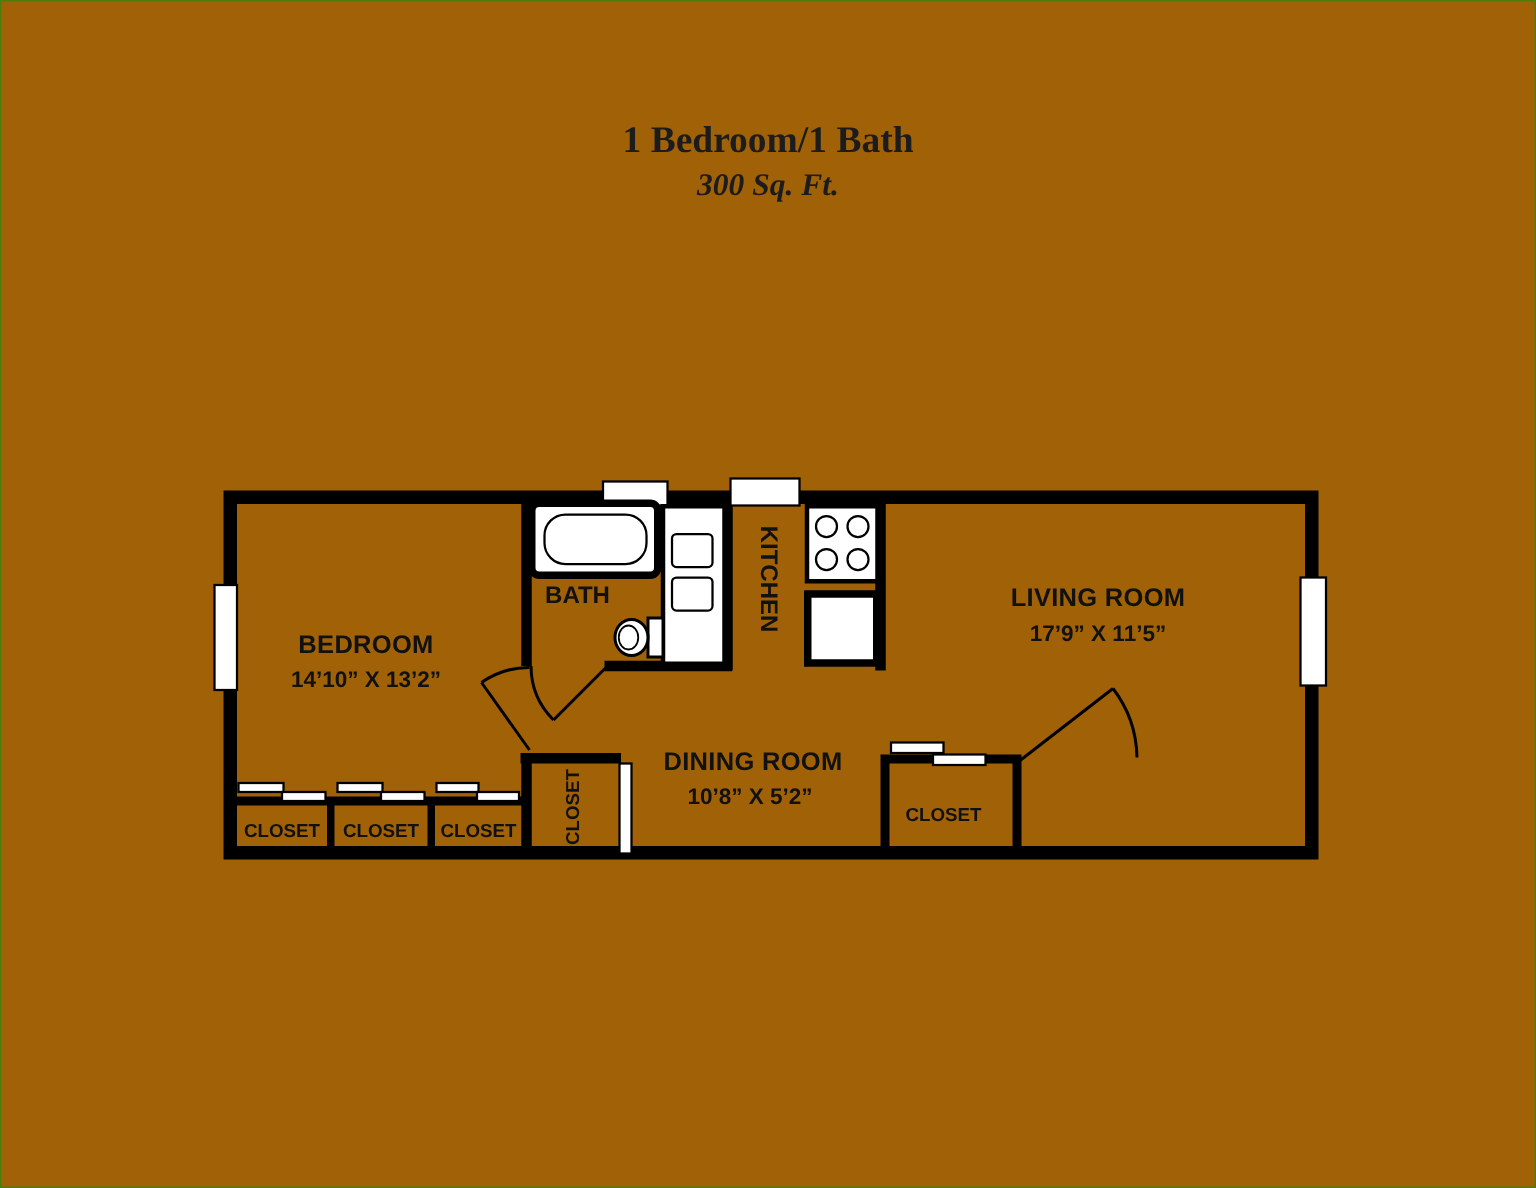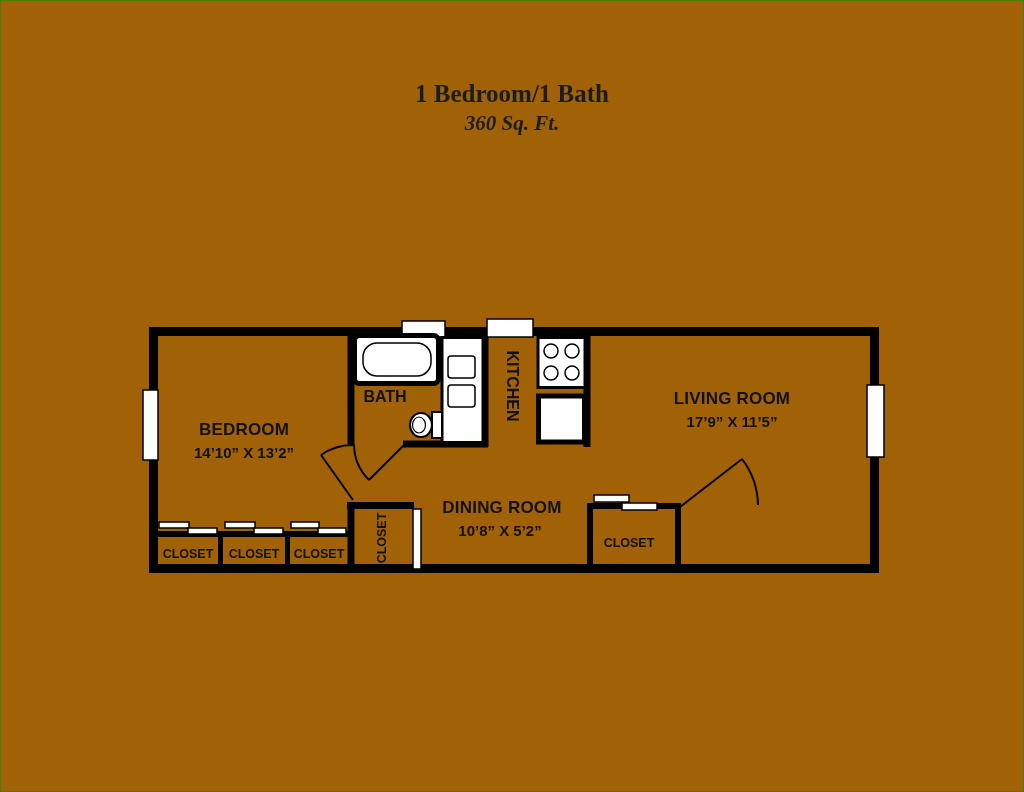--- a/index.html
+++ b/index.html
@@ -36,21 +36,21 @@
   text.small   { font-size: 12.5px; }
   text.fixture { font-size: 16px; }
 </style>
 </head>
 <body>
 
 <div class="page">
 
   <div class="header">
     <div class="title">1 Bedroom/1 Bath</div>
-    <div class="area">360 Sq. Ft.</div>
+    <div class="area">300 Sq. Ft.</div>
   </div>
 
   <svg class="plan" width="1024" height="792" viewBox="0 0 1024 792">
 
     <g stroke="#000" fill="none">
       <rect x="152.5" y="330.5" width="721" height="237" stroke-width="9"></rect>
       <path d="M 350 330 V 443" stroke-width="7"></path>
       <path d="M 402 443 H 487" stroke-width="7"></path>
       <path d="M 484 330 V 446" stroke-width="7"></path>
       <path d="M 586 330 V 446" stroke-width="7"></path>

